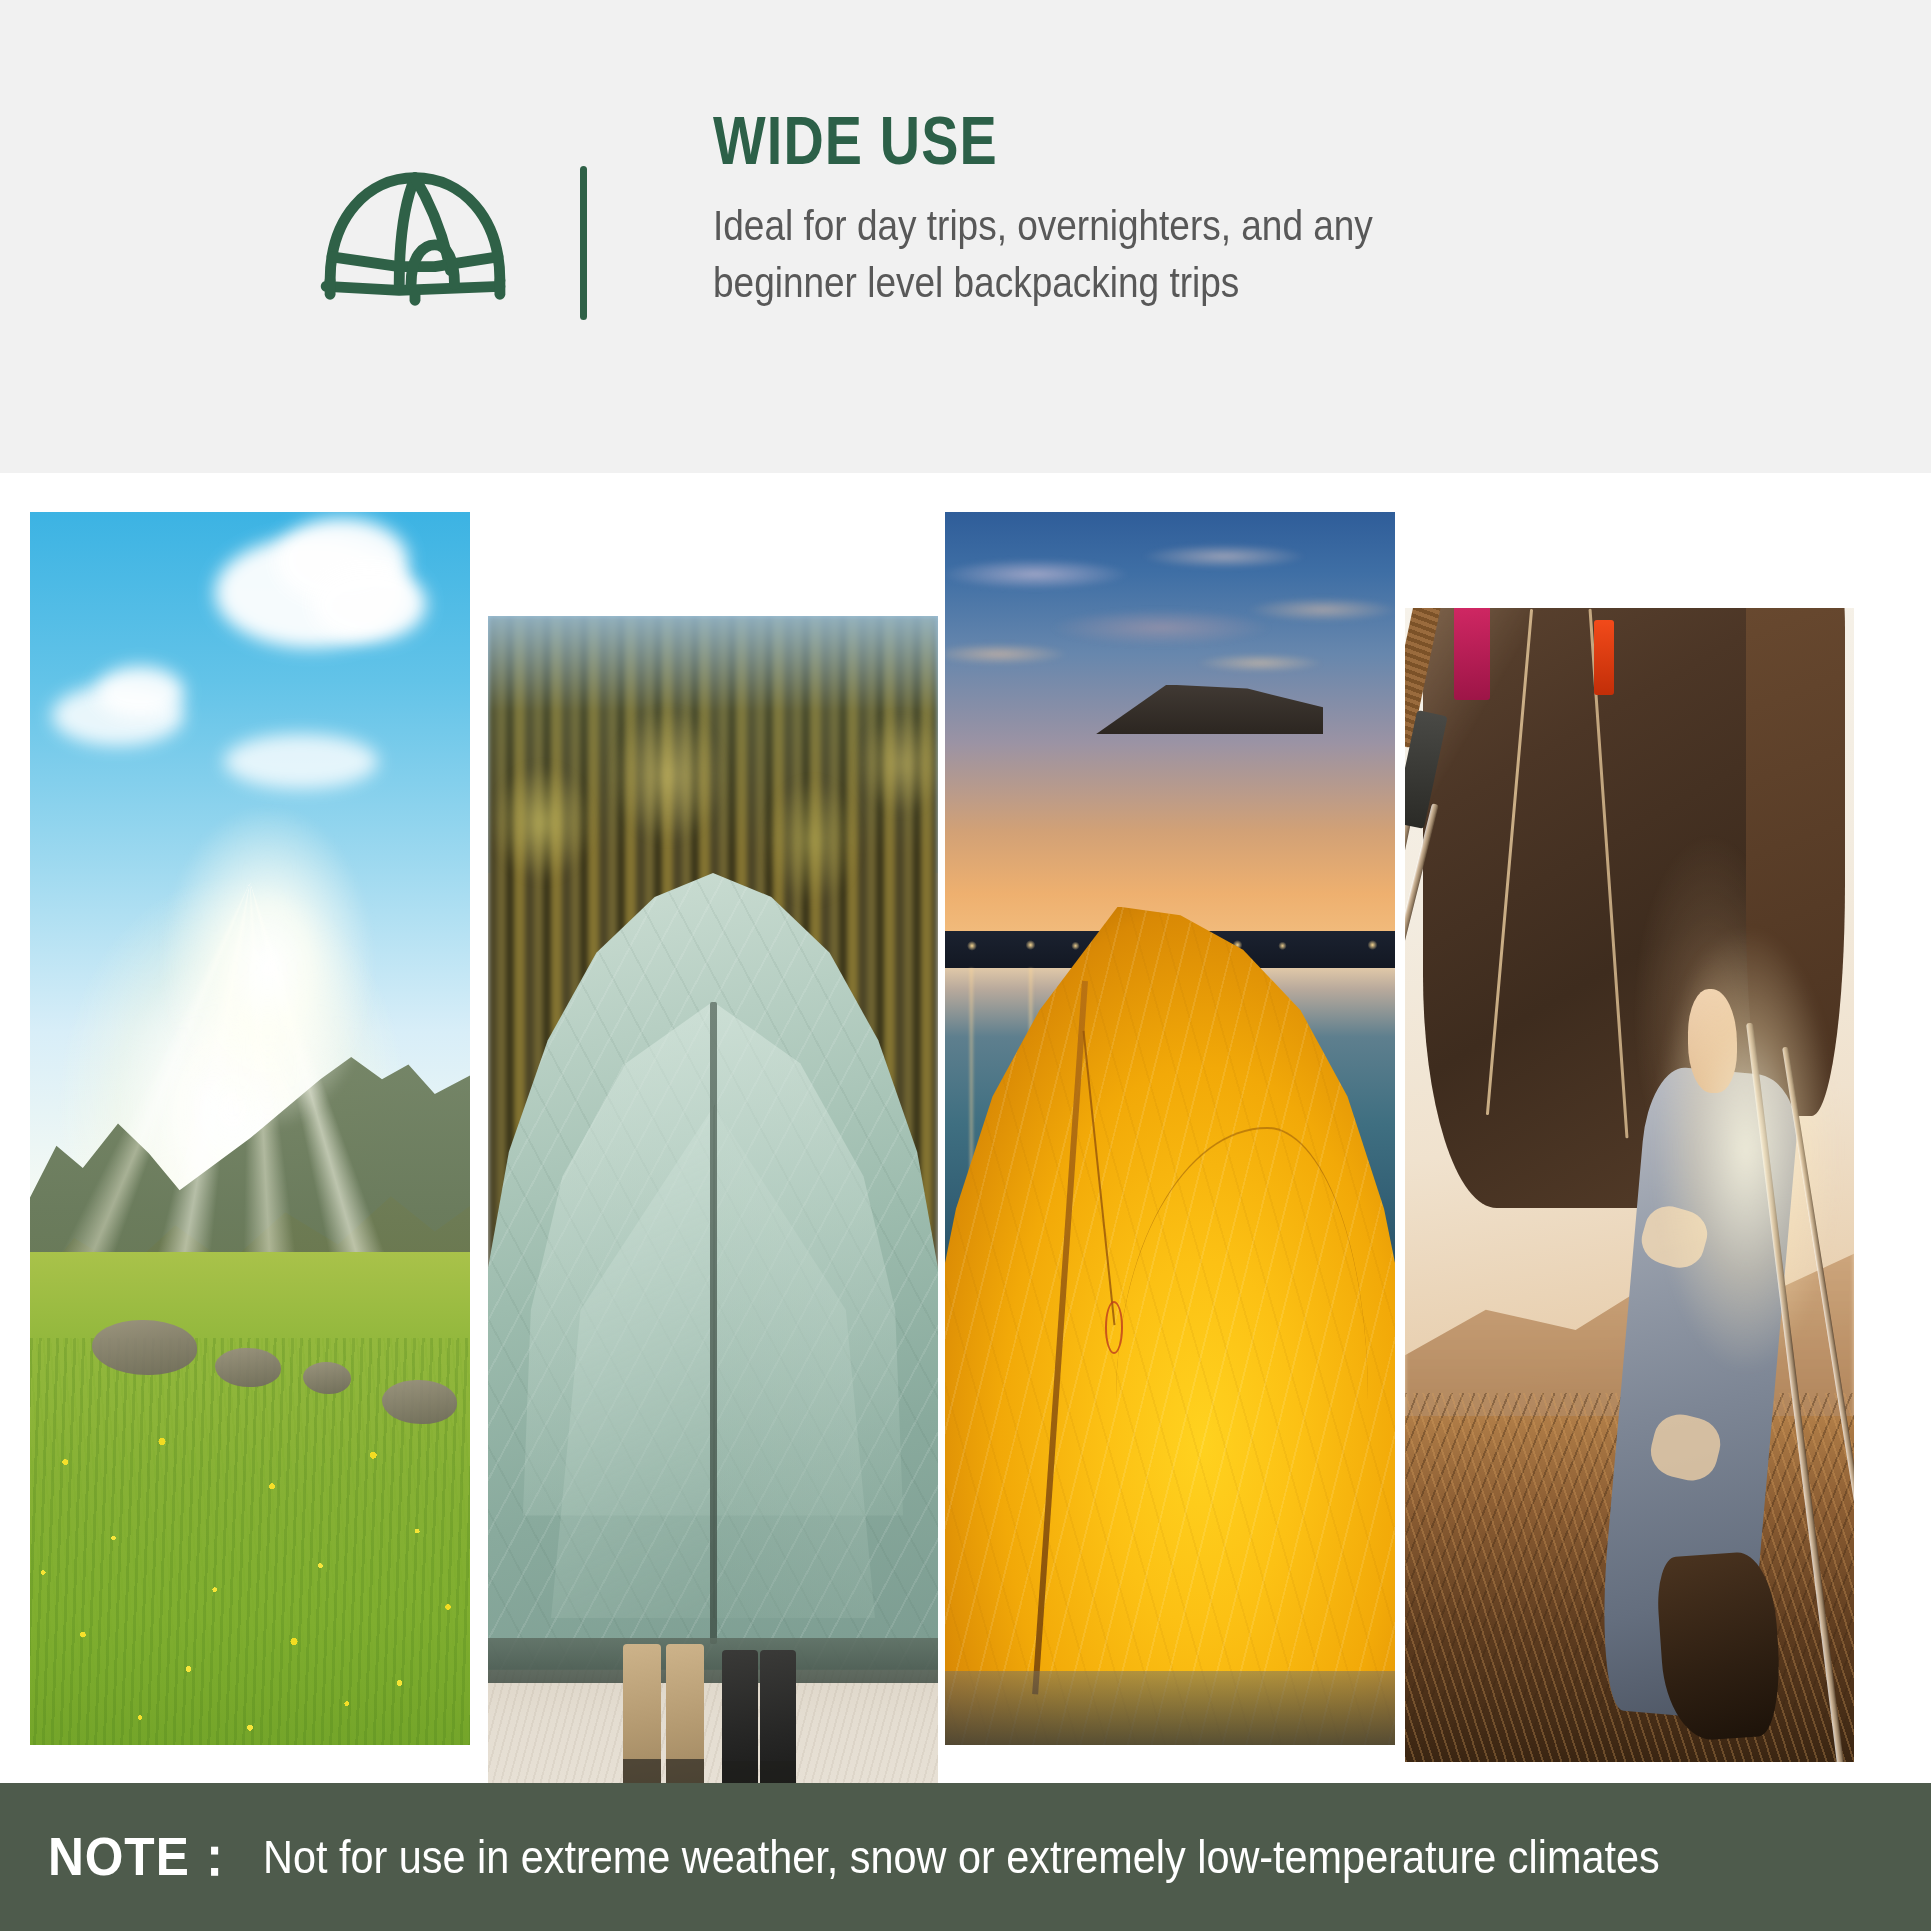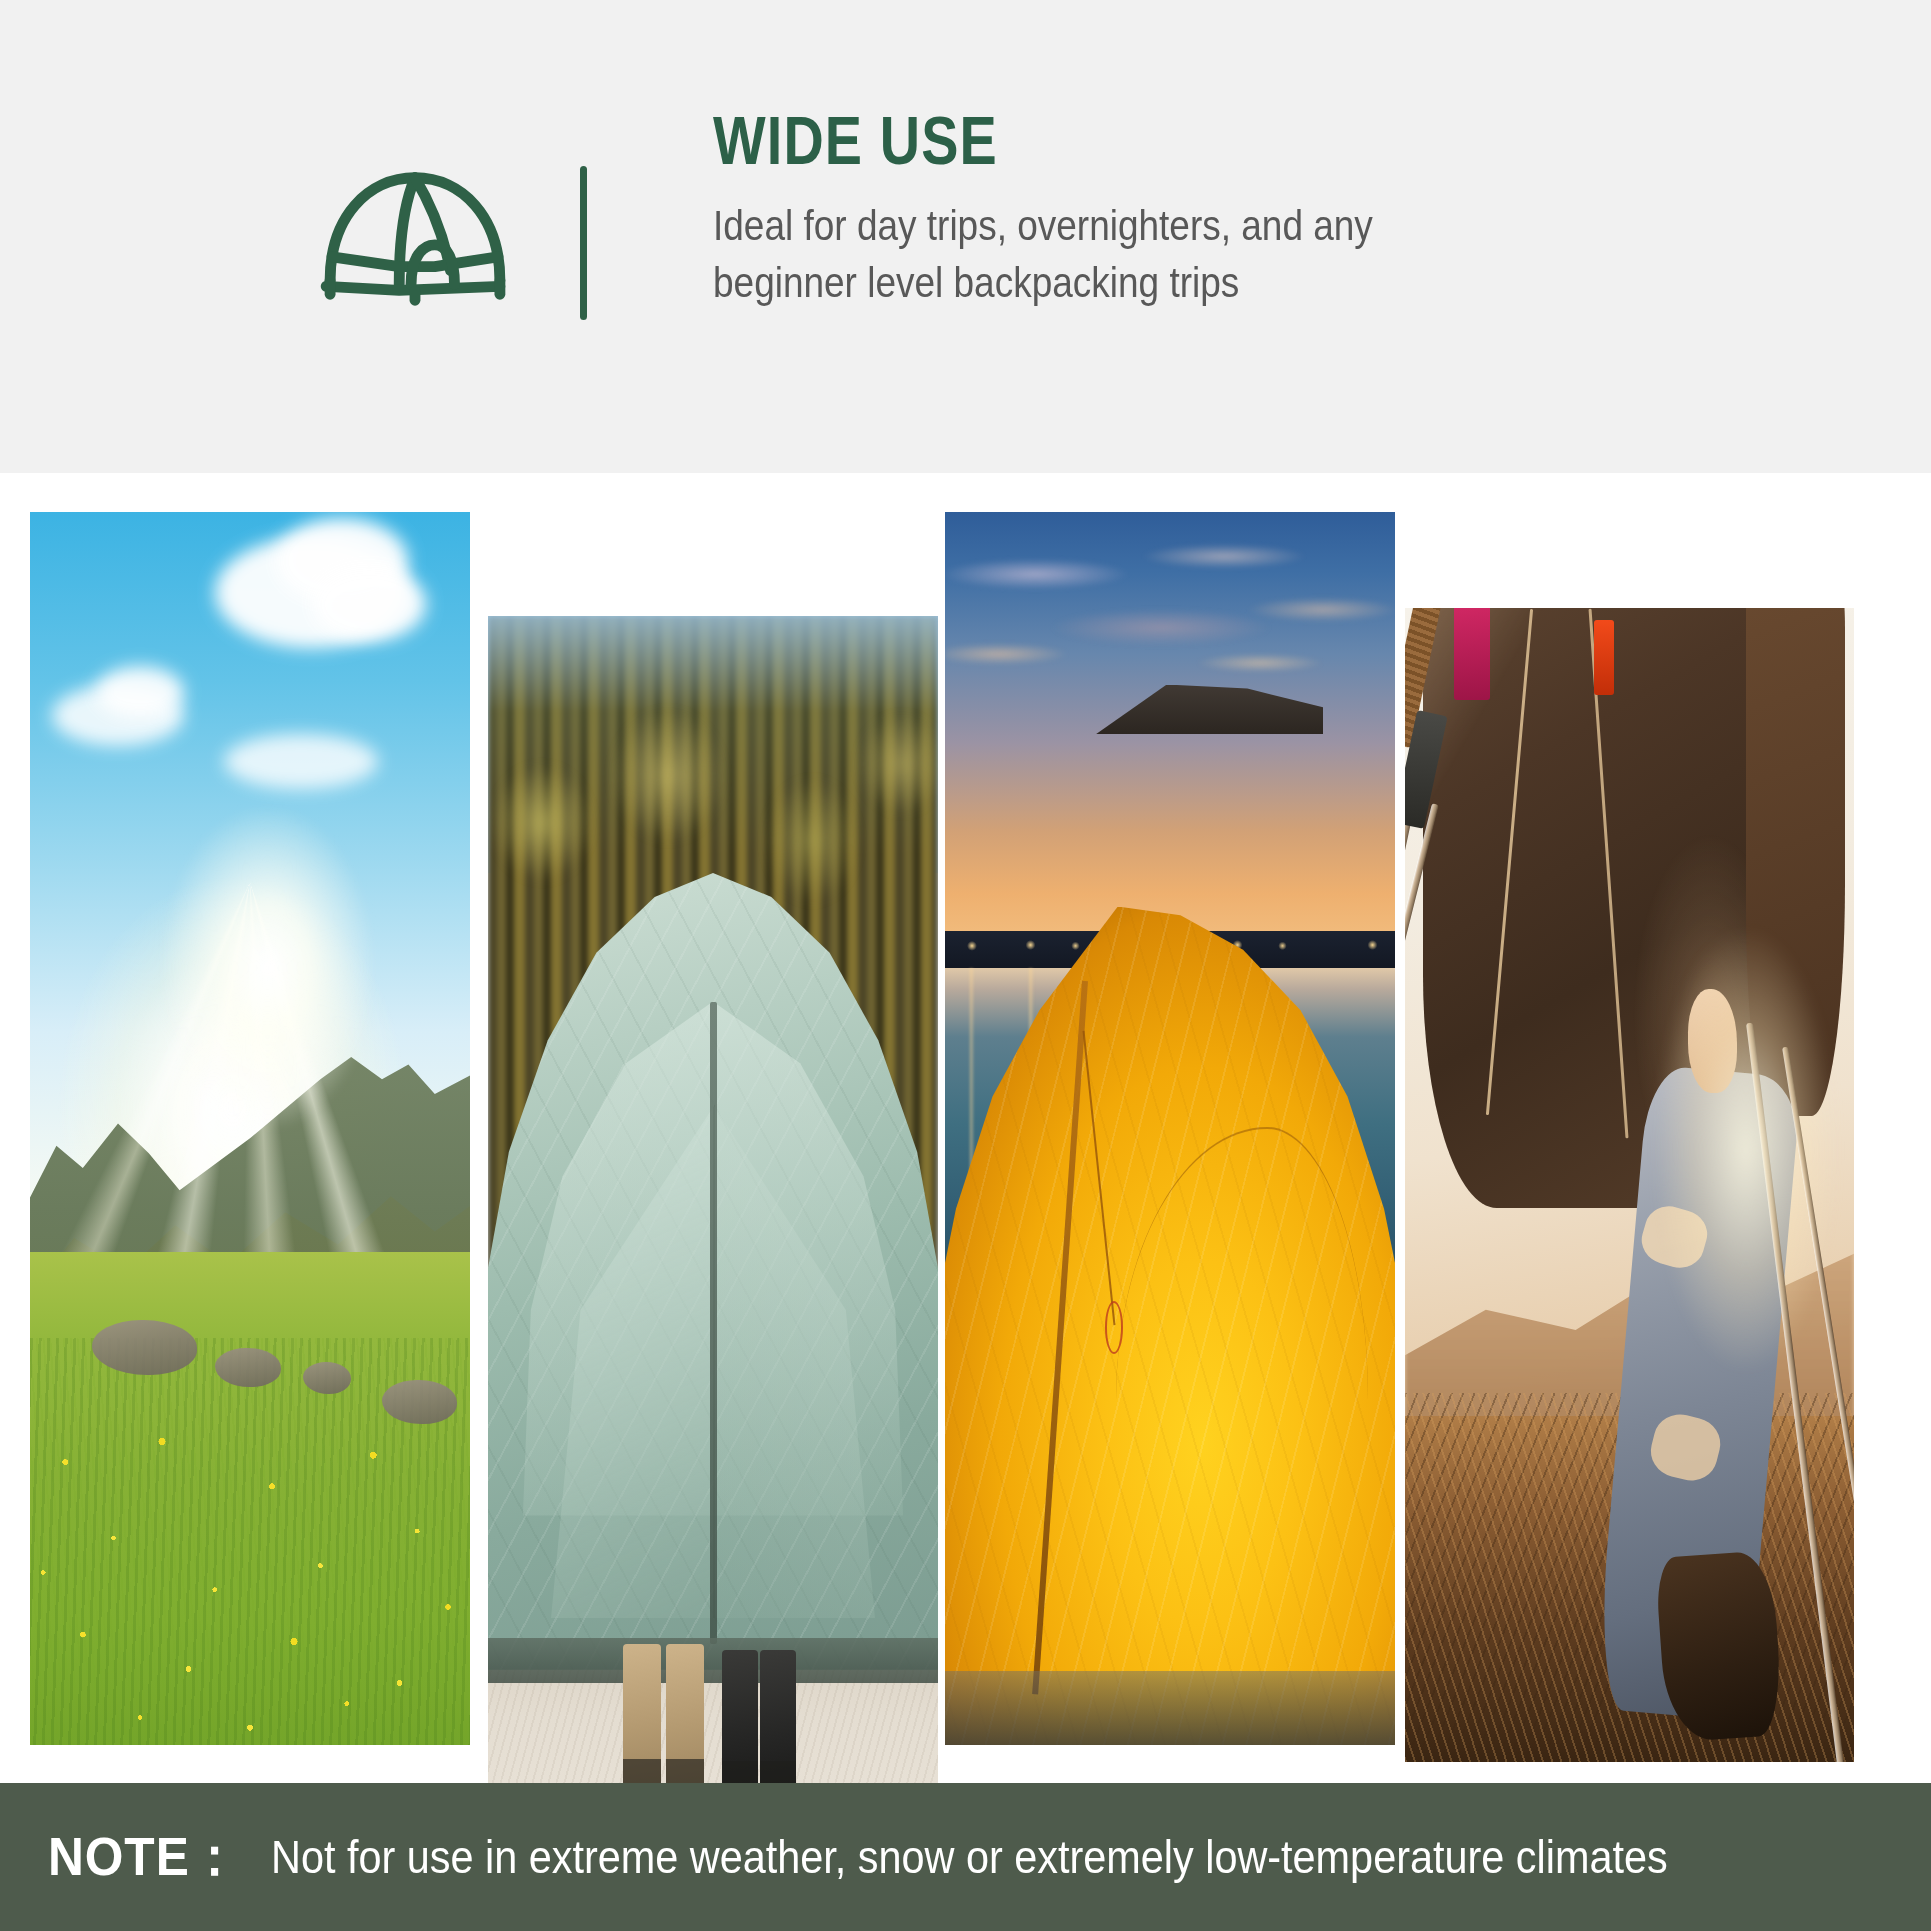--- a/index.html
+++ b/index.html
@@ -396,21 +396,21 @@
   .p4-flare{
     position:absolute;left:56%;top:28%;width:40%;height:38%;
     background:radial-gradient(ellipse at center, rgba(255,250,225,.8) 0%, rgba(255,235,190,.35) 40%, rgba(255,230,180,0) 72%);
     filter:blur(5.8px);
   }
 
   
   .notebar{
     position:absolute;left:0;top:1783px;width:1931px;height:148px;
     background:#4e5b4c;
-    display:flex;align-items:center;gap:8px;
+    display:flex;align-items:center;
   }
   .note-label{
     color:#ffffff;font-size:54px;font-weight:bold;letter-spacing:1px;
     margin-left:48px;white-space:nowrap;
     transform:scaleX(0.92);transform-origin:left center;
   }
   .note-text{
     color:#ffffff;font-size:46px;font-weight:400;white-space:nowrap;
     margin-left:5.8px;
     transform:scaleX(0.9);transform-origin:left center;

